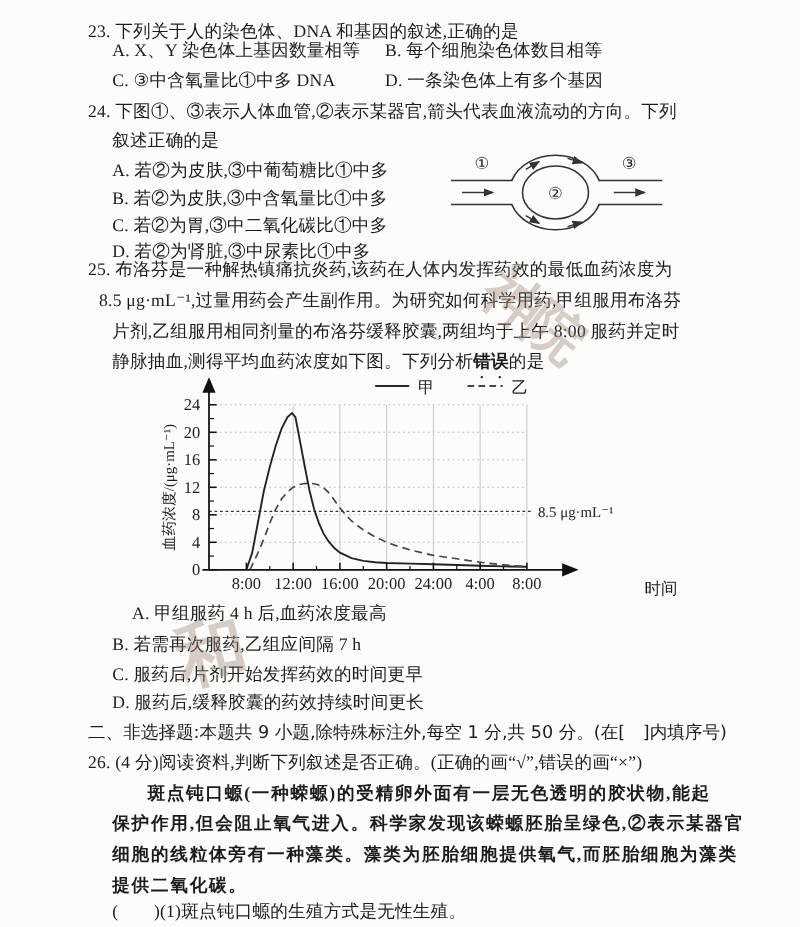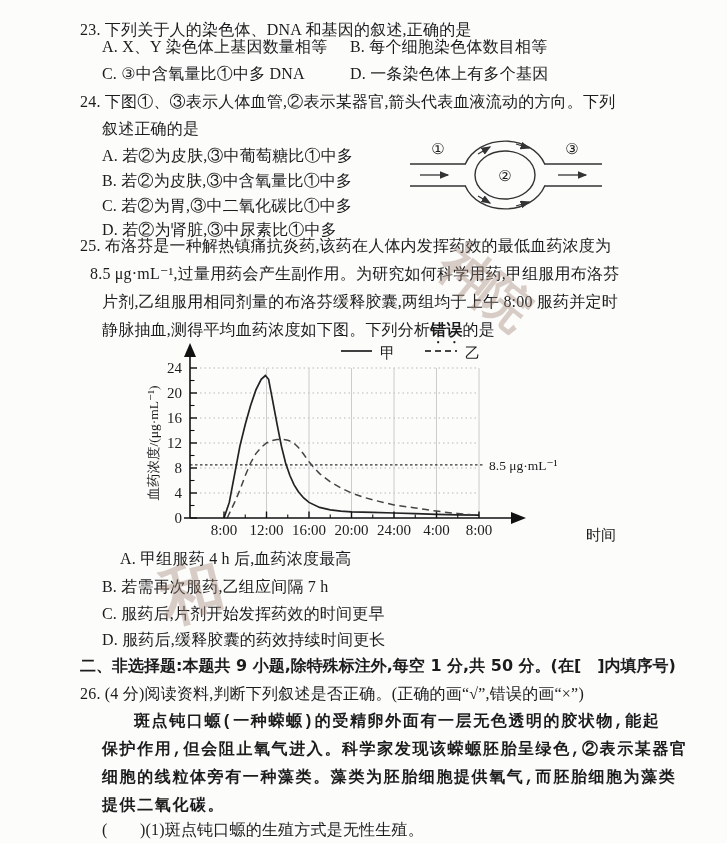--- a/index.html
+++ b/index.html
@@ -2,22 +2,22 @@
 <html><head>
 <meta charset="utf-8">
 <style>
   html,body{margin:0;padding:0;}
   body{
     width:727px;height:843px;position:relative;overflow:hidden;
     background:#fcfcfb;color:#1c1c1c;
     font-family:"Liberation Serif","DejaVu Serif",serif;
   }
   .line{position:absolute;font-size:16px;line-height:20px;white-space:nowrap;letter-spacing:.2px;}
-  .heading{font-family:"DejaVu Sans","Liberation Sans",sans-serif;font-weight:700;letter-spacing:0;}
-  .kai{font-weight:600;letter-spacing:1.6px;font-family:Liberation Mono, monospace;}
+  .heading{font-family:"DejaVu Sans","Liberation Sans",sans-serif;font-weight:400;letter-spacing:0;}
+  .kai{font-weight:600;letter-spacing:1.6px;}
   .emph{
     text-emphasis:filled dot;-webkit-text-emphasis:filled dot;
     text-emphasis-position:under right;font-weight:bold;-webkit-text-emphasis-position:under;
   }
   .watermark{
     position:absolute;pointer-events:none;z-index:3;
     color:rgba(158,128,112,.38);font-weight:700;
     font-family:"DejaVu Serif",serif;
   }
   #wm-top{left:436px;top:252px;font-size:52px;transform:rotate(38deg);letter-spacing:-4px;}

